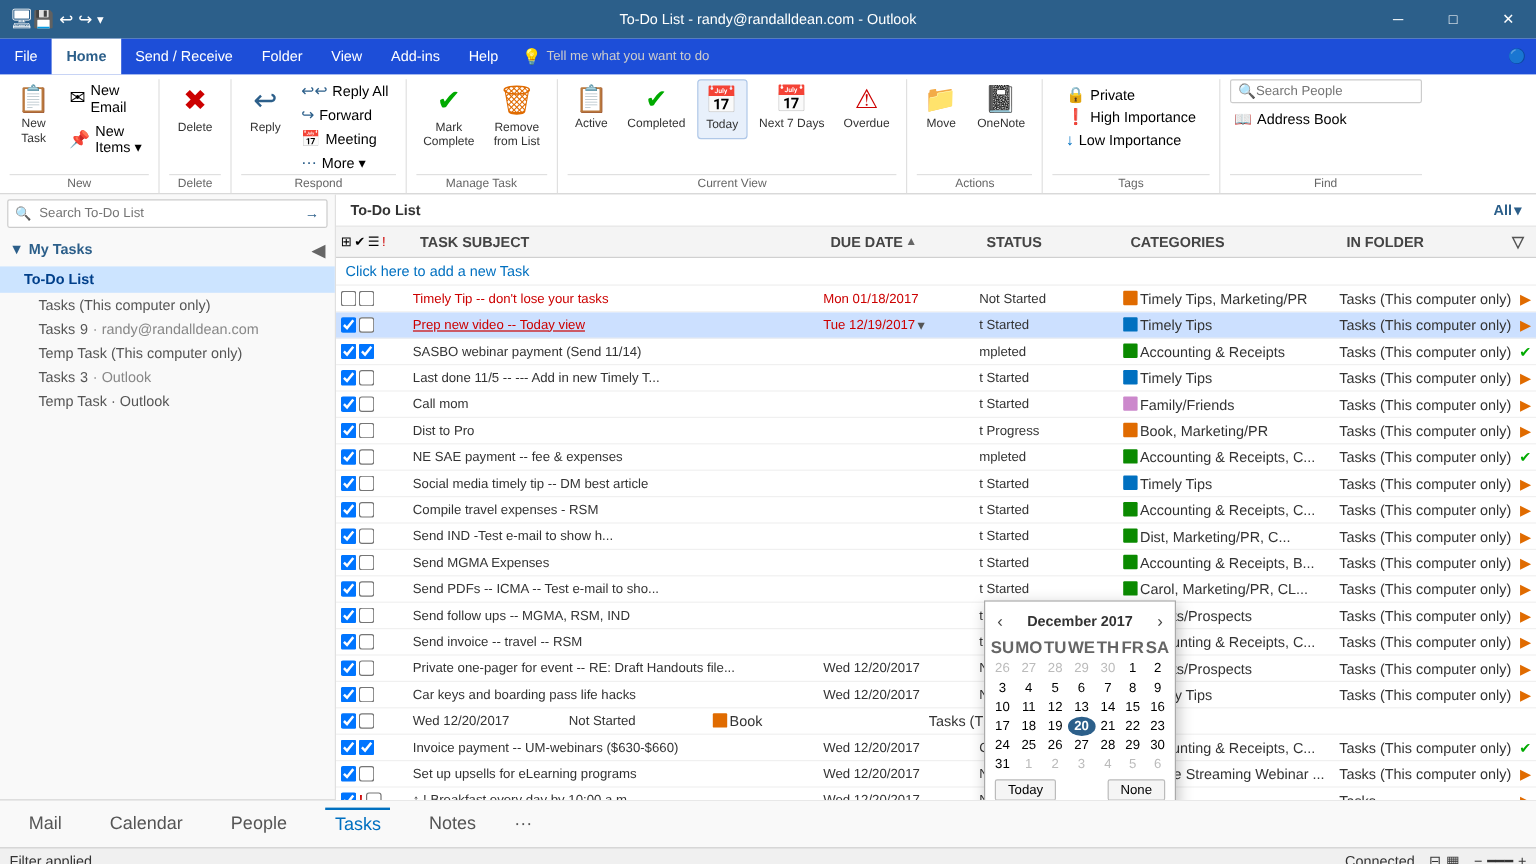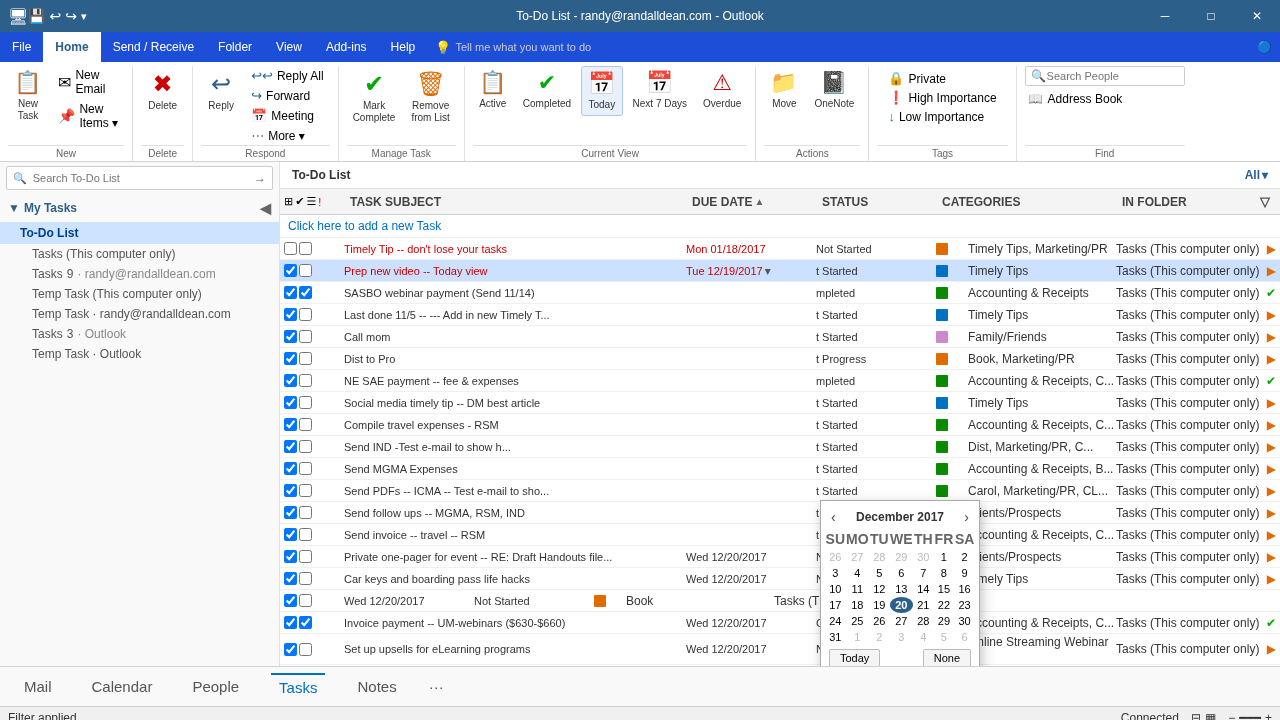--- a/index.html
+++ b/index.html
@@ -65,21 +65,21 @@
     .task-rows { flex: 1; overflow-y: auto; background: #fff; position: relative; }
     .task-row { display: flex; align-items: center; border-bottom: 1px solid #f0f0f0; padding: 1px 4px; min-height: 22px; cursor: pointer; }
     .task-row.selected { background: #cce0ff; }
     .task-row .checkboxes { display: flex; align-items: center; gap: 2px; width: 60px; flex-shrink: 0; }
     .task-row .checkboxes input[type=checkbox] { width: 13px; height: 13px; cursor: pointer; }
     .task-row .task-subject { flex: 1; font-size: 11px; color: #333; white-space: nowrap; overflow: hidden; text-overflow: ellipsis; }
     .task-row .task-subject.overdue { color: #c00; }
     .task-row .task-due { width: 130px; font-size: 11px; color: #333; flex-shrink: 0; }
     .task-row .task-due.overdue { color: #c00; }
     .task-row .task-status { width: 120px; font-size: 11px; color: #333; flex-shrink: 0; }
-    .task-row .task-cat { width: 180px; font-size: 11px; color: #333; flex-shrink: 0; display: flex; align-items: center; gap: 20px; }
+    .task-row .task-cat { width: 180px; font-size: 11px; color: #333; flex-shrink: 0; display: flex; align-items: flex-start; gap: 2px; }
     .task-row .task-folder { width: 160px; font-size: 11px; color: #333; flex-shrink: 0; display: flex; align-items: center; justify-content: space-between; }
     .cat-badge { display: inline-block; width: 12px; height: 12px; border-radius: 1px; flex-shrink: 0; }
     .check-icon { color: #0a0; font-size: 12px; }
     .arrow-right { color: #e06b00; font-size: 12px; }
 
     
     .calendar-popup {
       position: absolute;
       top: 262px;
       left: 540px;
@@ -326,23 +326,20 @@
       <span>Tasks (This computer only)</span>
     </div>
     <div class="sidebar-subitem" style="display:flex;align-items:center;gap:4px;">
       <span>Tasks</span>
       <span class="badge">9</span>
       <span style="color:#888;">· randy@randalldean.com</span>
     </div>
     <div class="sidebar-subitem">
       <span>Temp Task (This computer only)</span>
     </div>
-    <div class="sidebar-subitem">
-      <span>Temp Task · randy@randalldean.com</span>
-    </div>
     <div class="sidebar-subitem" style="display:flex;align-items:center;gap:4px;">
       <span>Tasks</span>
       <span class="badge">3</span>
       <span style="color:#888;">· Outlook</span>
     </div>
     <div class="sidebar-subitem">
       <span>Temp Task · Outlook</span>
     </div>
   </div>
 
@@ -404,21 +401,21 @@
           <span>Tasks (This computer only)</span>
           <span class="arrow-right">▶</span>
         </div>
       </div>
 
       <div class="task-row selected">
         <div class="checkboxes">
           <input type="checkbox" checked="" style="">
           <input type="checkbox" style="">
         </div>
-        <div class="task-subject" style="color:#c00;">Prep new video -- Today view</div>
+        <div class="task-subject" style="color:#c00;text-decoration:underline;">Prep new video -- Today view</div>
         <div class="task-due" style="color:#c00;display:flex;align-items:center;gap:2px;">
           Tue 12/19/2017
           <span style="cursor:pointer;color:#555;">▾</span>
         </div>
         <div class="task-status">t Started</div>
         <div class="task-cat">
           <span class="cat-badge" style="background:#0070c0;"></span>
           <span>Timely Tips</span>
         </div>
         <div class="task-folder">

